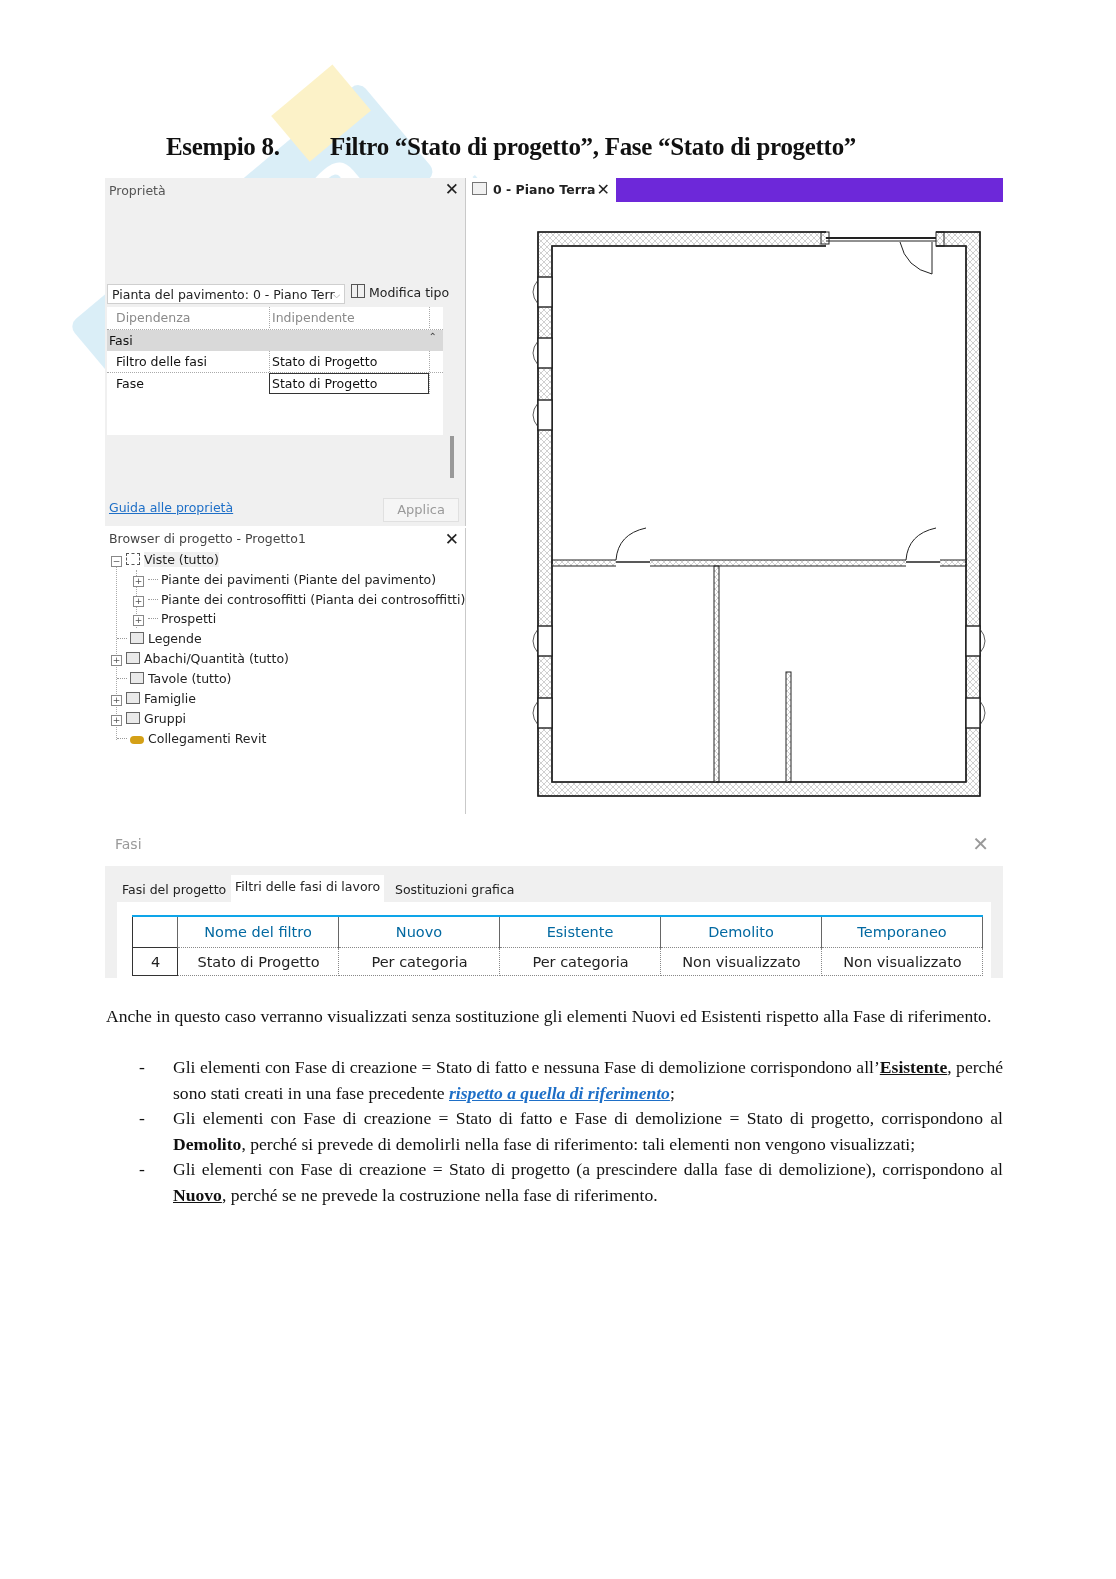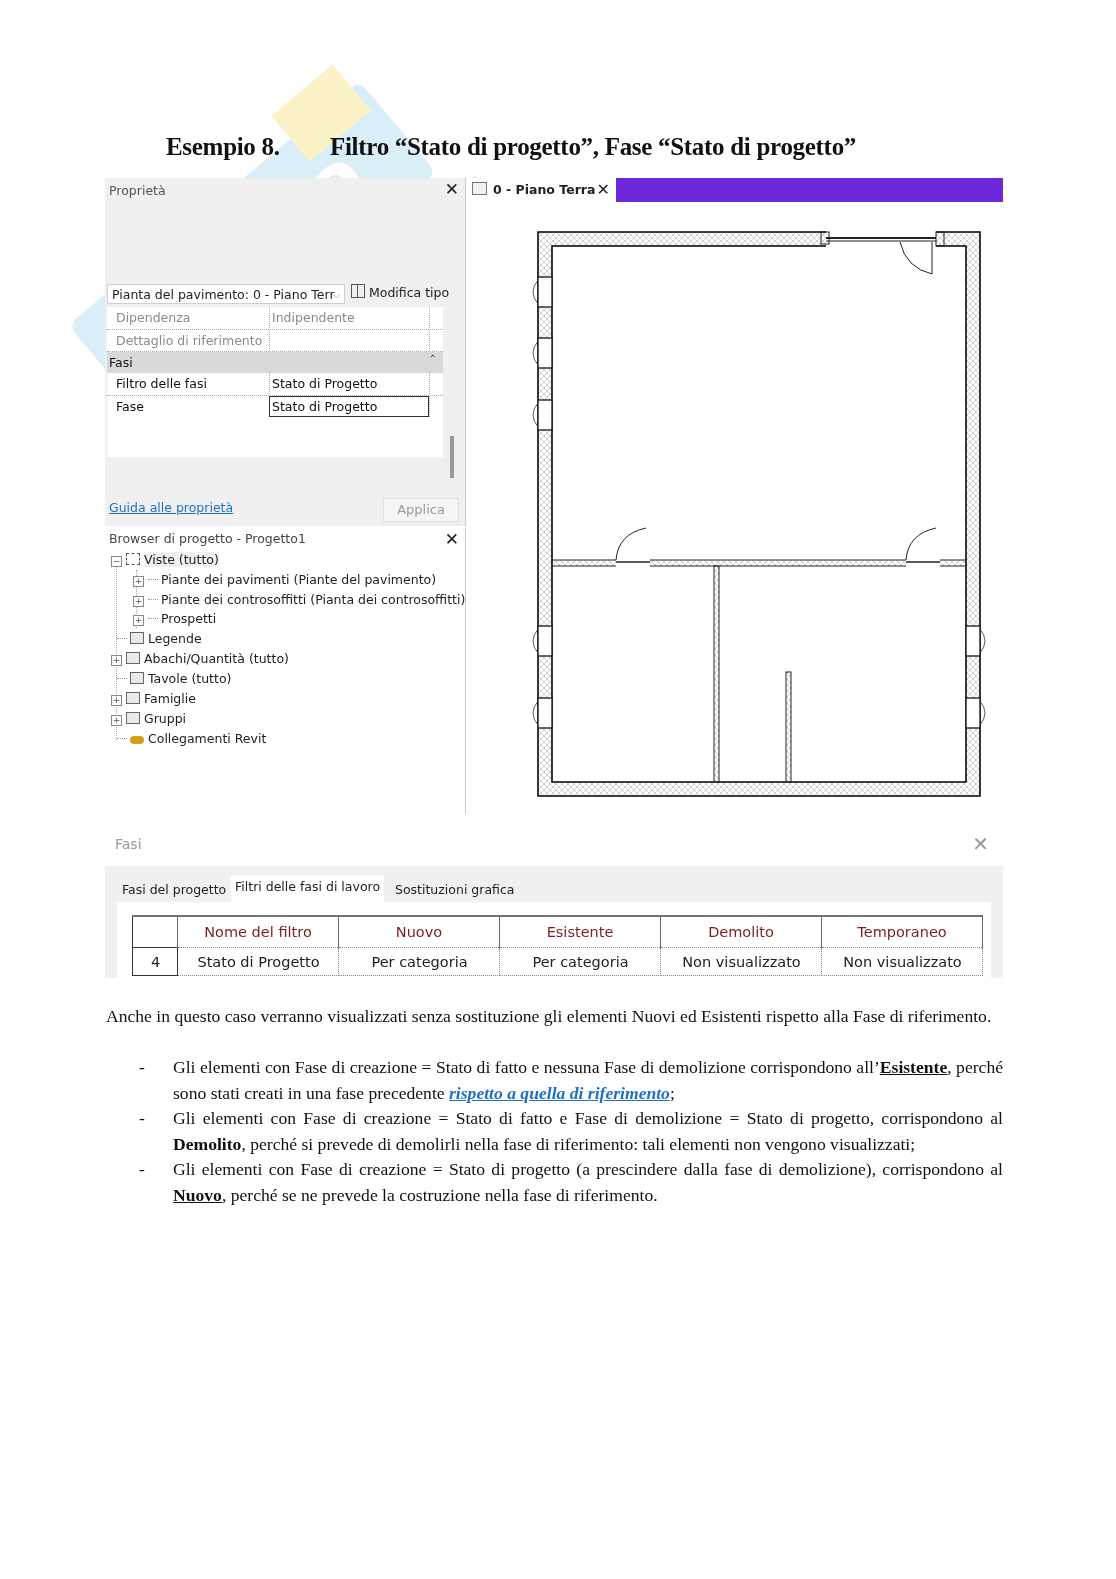--- a/index.html
+++ b/index.html
@@ -61,21 +61,21 @@
 
   
   .dlg { left:105px; top:826px; width:898px; height:152px; background:#fff; }
   .dlg-title { position:absolute; left:10px; top:10px; font-size:14px; color:#999; }
   .dlg-close { position:absolute; right:14px; top:6px; font-size:20px; color:#999; cursor:pointer; }
   .dlg-body { position:absolute; left:0; top:40px; width:898px; height:112px; background:#f0f0f0;text-align:center; }
   .dtab { position:absolute; top:12px; height:24px; font-size:12.5px; line-height:24px; padding:0 4px; color:#222; cursor:pointer; }
   .dtab.active { background:#fff; top:9px; height:27px; }
   .dlg-inner { position:absolute; left:12px; top:36px; width:874px; height:76px; background:#fff; }
   table.ftab { position:absolute; left:15px; top:13px; border-collapse:collapse; font-size:14.5px; }
-  table.ftab th { height:28px; font-weight:normal; border-left:1px solid #666; border-top:2px solid #737373; background:#fff; color:#7f1d1d; }
+  table.ftab th { height:28px; font-weight:normal; border-left:1px solid #666; border-top:2px solid #0ea5e9; background:#fff; color:#0369a1; }
   table.ftab td { height:25px; border:1px dotted #888; padding-left:2px; color:#222; background:#fff; }
   table.ftab td.idx { border:1px solid #333; }
 
   
   .para { left:106px; top:1004px; width:897px; font-size:17.6px; line-height:25.5px; text-align:justify; }
   .bullets { left:106px; top:1055px; width:897px; font-size:17.6px; line-height:25.5px; }
   .bullet { position:relative; padding-left:67px; text-align:justify; }
   .bullet .dash { position:absolute; left:33px; top:0; }
   .bullet b.u { text-decoration:underline; }
   .bullet a { color:#1e6fc7; font-weight:bold; font-style:italic; text-decoration:underline; }
@@ -107,25 +107,20 @@
     <span class="chev">⌵</span>
   </div>
   <div class="edit-type">
     <span class="ico"></span><span>Modifica tipo</span>
   </div>
 
   <div class="prop-grid">
     <div class="prow dim">
       <span class="k">Dipendenza</span>
       <span class="v">Indipendente</span>
-      <span class="v2"></span>
-    </div>
-    <div class="prow dim">
-      <span class="k">Dettaglio di riferimento</span>
-      <span class="v"></span>
       <span class="v2"></span>
     </div>
     <div class="group-row">
       <span class="k">Fasi</span>
       <span class="caret">⌃</span>
     </div>
     <div class="prow">
       <span class="k">Filtro delle fasi</span>
       <span class="v">Stato di Progetto</span>
       <span class="v2"></span>

